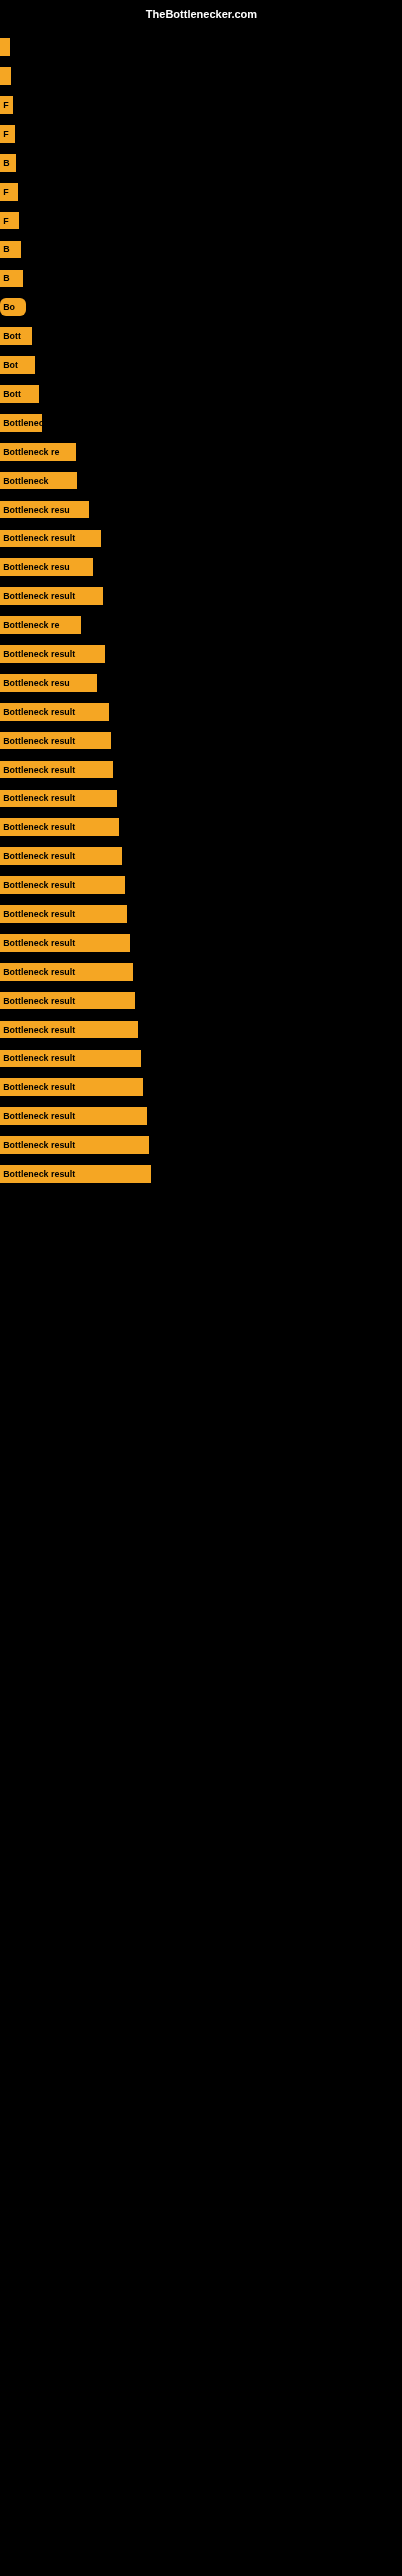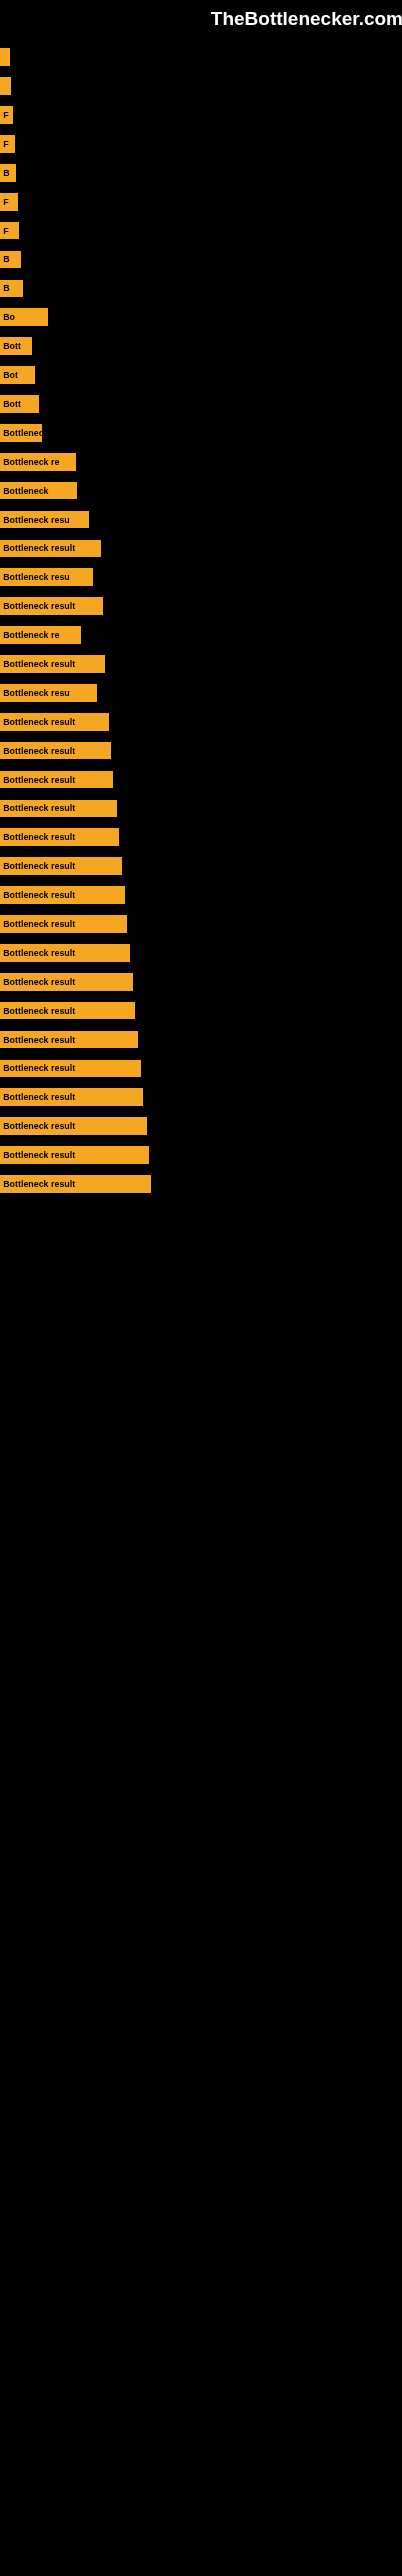--- a/index.html
+++ b/index.html
@@ -11,22 +11,22 @@
     body {
       background-color: #000;
       width: 403px;
       min-height: 2576px;
       font-family: Arial, sans-serif;
       position: relative;
     }
 
     .site-title {
       color: #fff;
-      font-size: 19px;
-      text-align: right;
+      font-size: 11px;
+      text-align: center;
       padding: 8px 0 4px 0;
       font-weight: bold;
     }
 
     .bars-container {
       padding: 12px 0 0 0;
       display: flex;
       flex-direction: column;
       gap: 0;
     }
@@ -78,21 +78,21 @@
     <div class="bar-row">
       <div class="bar" style="width: 19.3px;">F</div>
     </div>
     <div class="bar-row">
       <div class="bar" style="width: 21px;">B</div>
     </div>
     <div class="bar-row">
       <div class="bar" style="width: 22.5px;">B</div>
     </div>
     <div class="bar-row">
-      <div class="bar" style="width: 48px;">Bo</div>
+      <div class="bar" style="width: 26px; border-radius: 6px;">Bo</div>
     </div>
     <div class="bar-row">
       <div class="bar" style="width: 32px;">Bott</div>
     </div>
     <div class="bar-row">
       <div class="bar" style="width: 35px;">Bot</div>
     </div>
     <div class="bar-row">
       <div class="bar" style="width: 39px;">Bott</div>
     </div>

